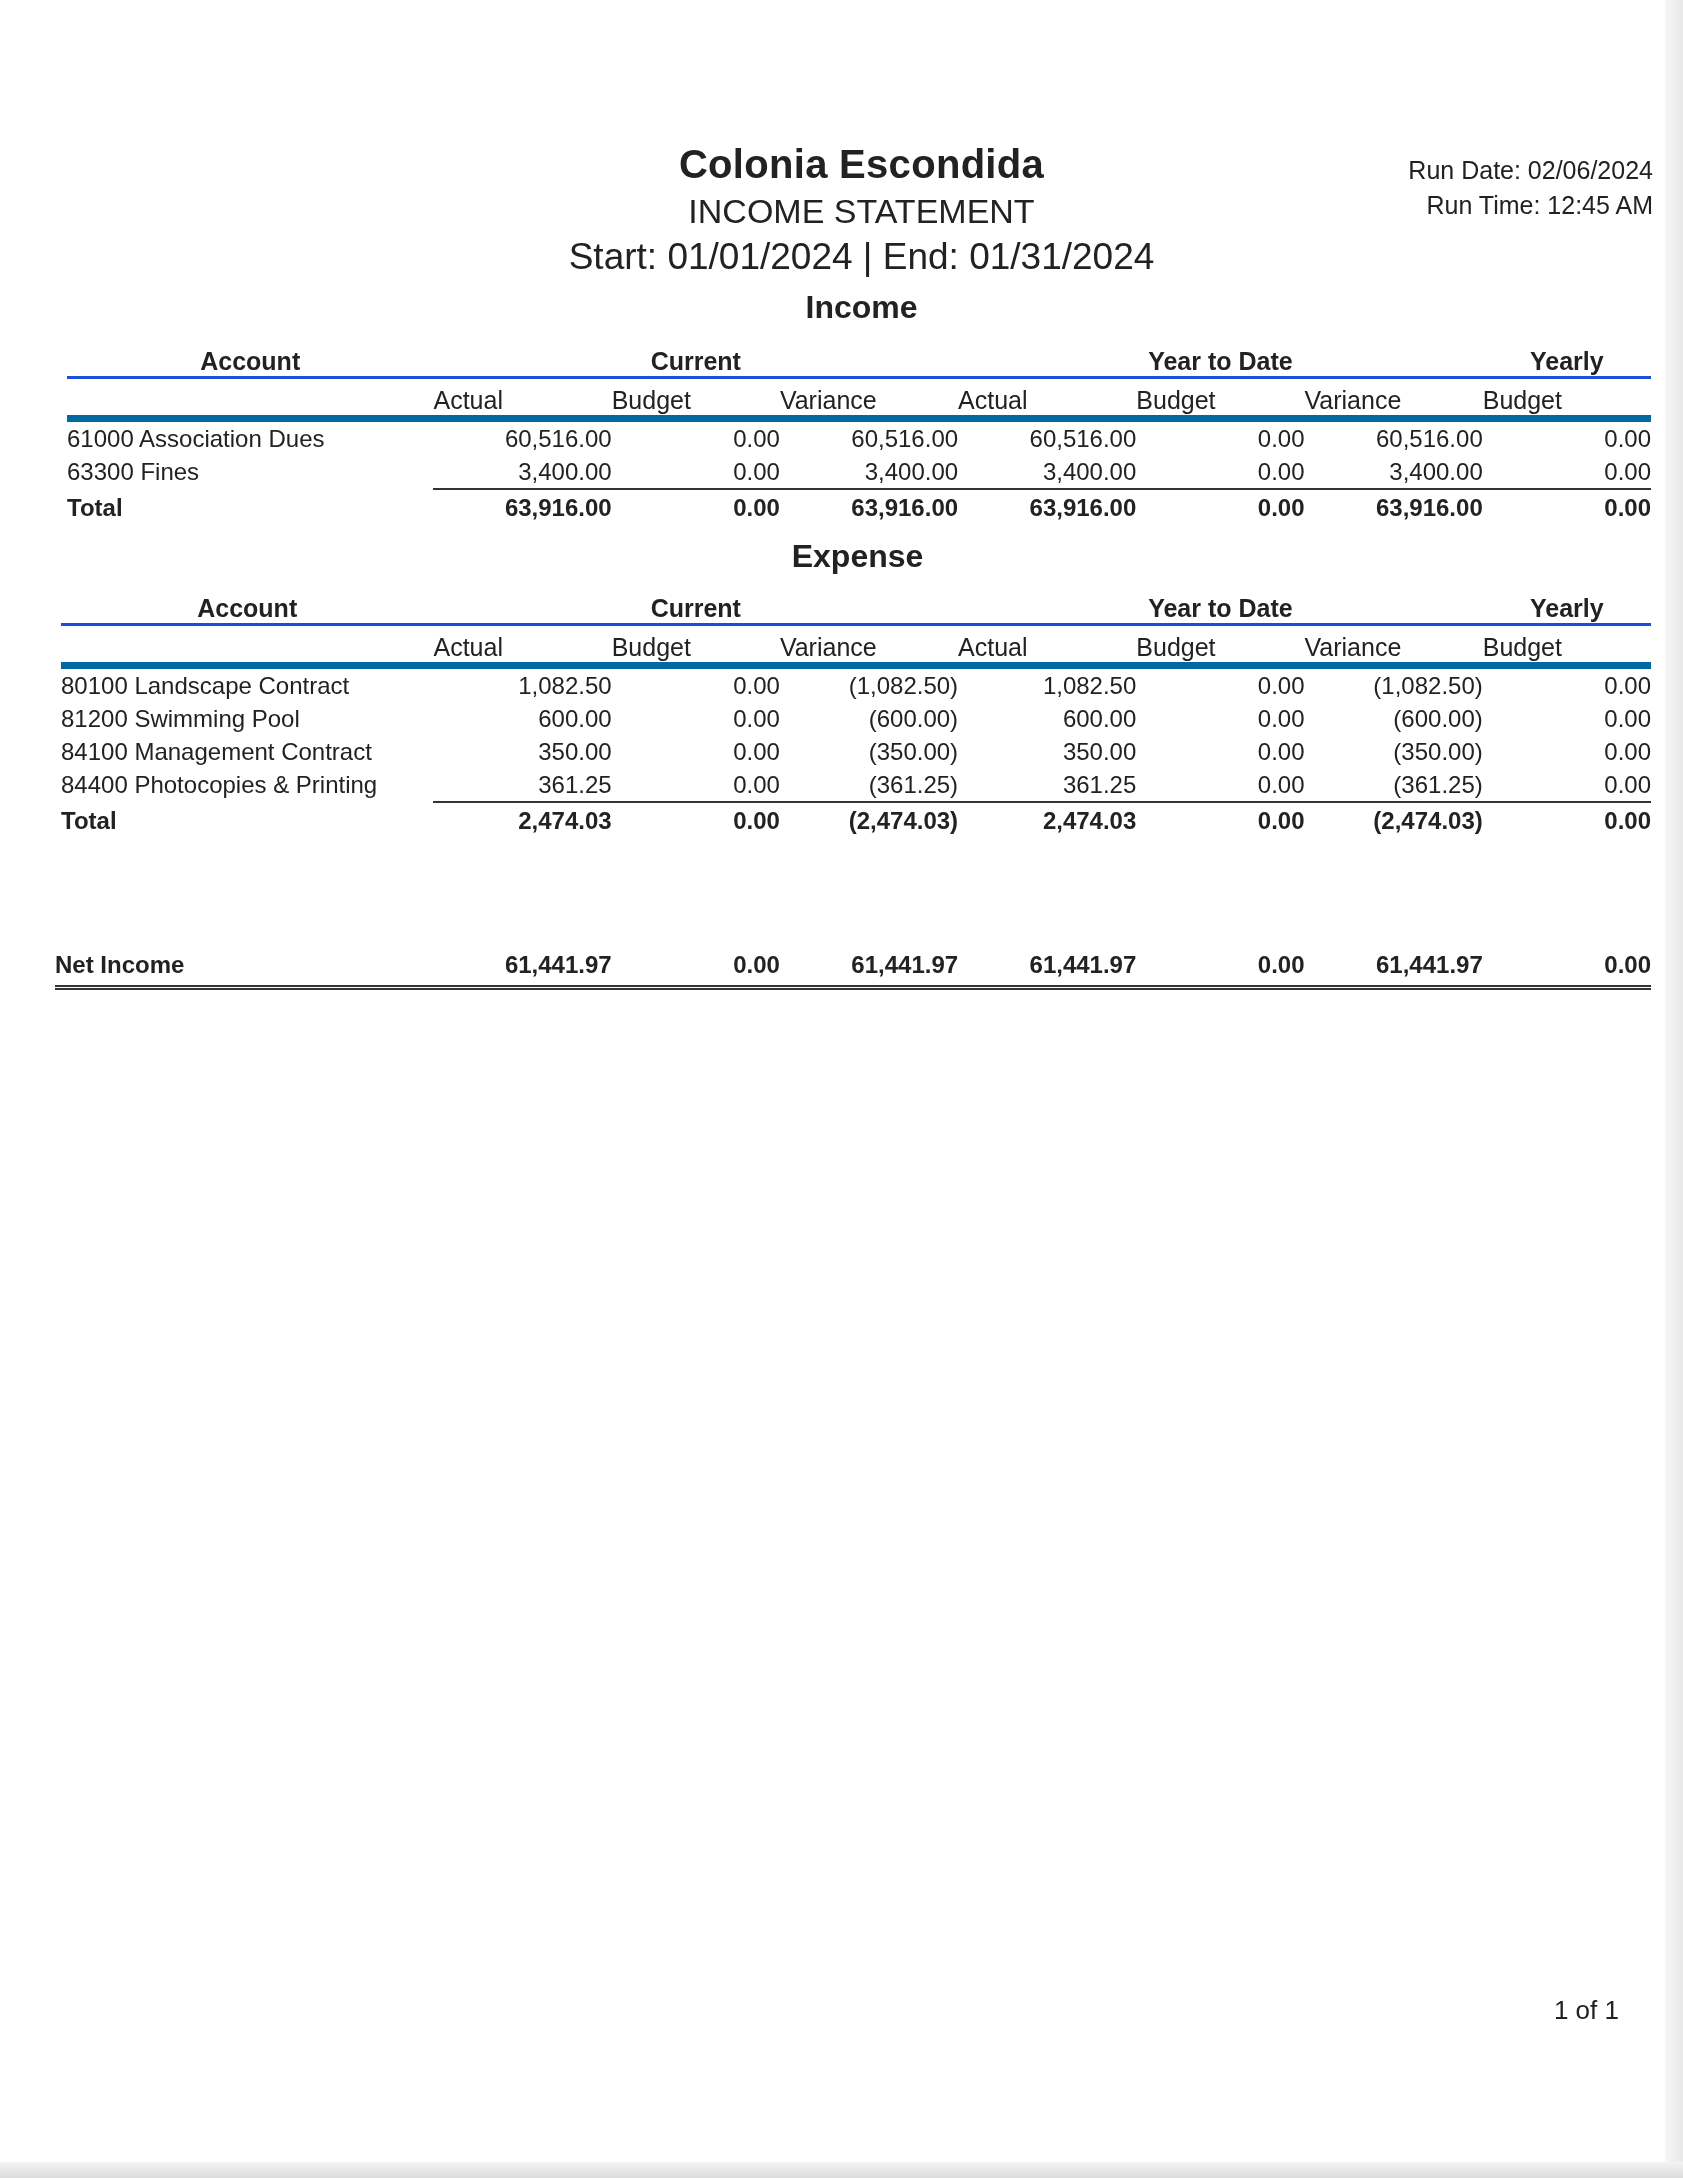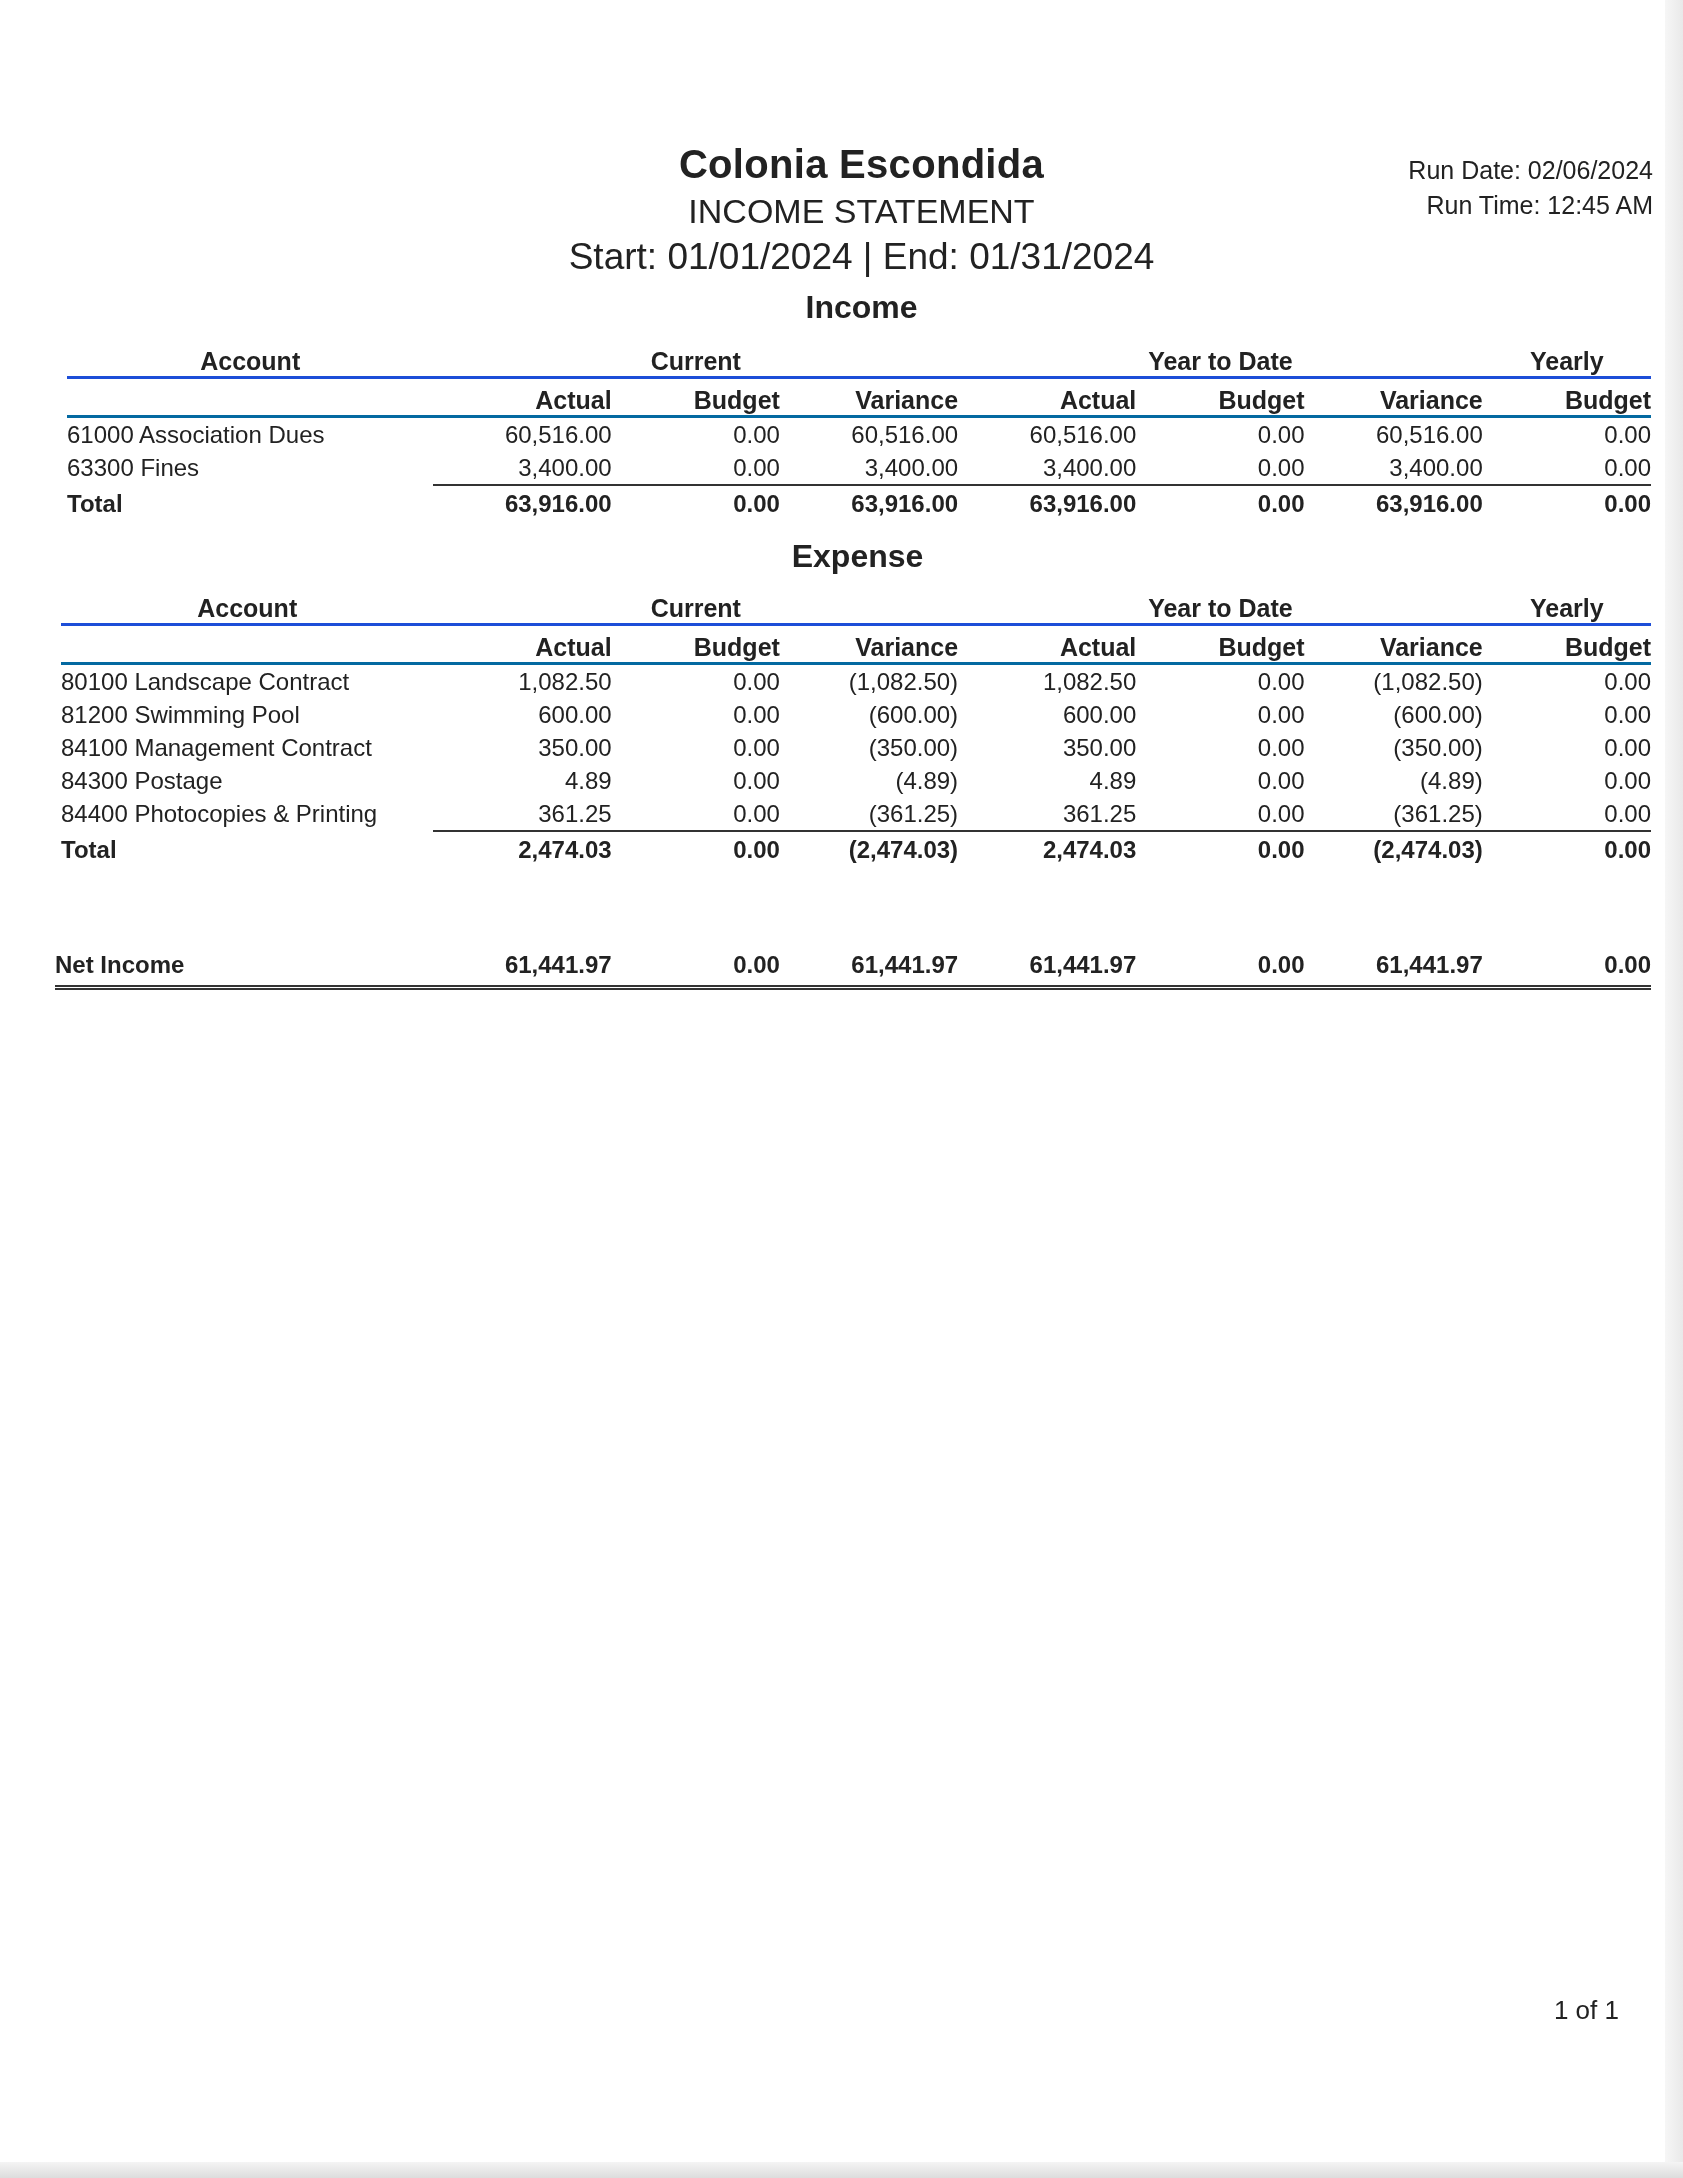--- a/index.html
+++ b/index.html
@@ -12,21 +12,21 @@
     .title-block { position: absolute; left: 0; top: 139px; width: 1723px; text-align: center; }
     .company { font-size: 40px; font-weight: bold; letter-spacing: 0.3px; line-height: 1.25; }
     .report-title { font-size: 34px; line-height: 1.3; }
     .period { font-size: 37px; line-height: 1.3; }
     .run-info { position: absolute; right: 30px; top: 153px; text-align: right; font-size: 25px; line-height: 1.4; }
 
     .section-label { position: absolute; font-size: 32px; font-weight: bold; text-align: center; width: 297px; }
     table.stmt { position: absolute; border-collapse: collapse; font-size: 24px; table-layout: fixed; }
     table.stmt td, table.stmt th { padding: 0; white-space: nowrap; }
     .hdr-group th { font-weight: bold; font-size: 25px; text-align: center; height: 34px; vertical-align: bottom; }
-    .hdr-cols th { font-weight: bold; font-size: 25px; text-align: right; height: 36px; vertical-align: bottom; border-top: 3px solid #333; border-bottom: 3px solid #0369a1; }
+    .hdr-cols th { font-weight: normal; font-size: 25px; text-align: left; height: 36px; vertical-align: bottom; border-top: 3px solid #333; border-bottom: 7px solid #0369a1; }
     .hdr-group th.rule-bottom { border-bottom: 3px solid #1d4ed8; }
     td.acct { text-align: left; height: 33px; }
     td.num { text-align: right; padding-right: 6px; height: 33px; }
     tr.total td { font-weight: bold; height: 36px; }
     tr.total td.num { border-top: 2px solid #333; margin-top: 28px; }
     tr.net td { font-weight: bold; height: 40px; border-bottom: 5px double #333; }
     .page-num { position: absolute; right: 64px; top: 1995px; font-size: 26px; }
   </style>
 </head>
 <body>
@@ -174,30 +174,20 @@
       <td class="acct">84100 Management Contract</td>
       <td class="num">350.00</td>
       <td class="num">0.00</td>
       <td class="num">(350.00)</td>
       <td class="num">350.00</td>
       <td class="num">0.00</td>
       <td class="num">(350.00)</td>
       <td class="num">0.00</td>
     </tr>
     <tr>
-      <td class="acct">84300 Postage</td>
-      <td class="num">4.89</td>
-      <td class="num">0.00</td>
-      <td class="num">(4.89)</td>
-      <td class="num">4.89</td>
-      <td class="num">0.00</td>
-      <td class="num">(4.89)</td>
-      <td class="num">0.00</td>
-    </tr>
-    <tr>
       <td class="acct">84400 Photocopies &amp; Printing</td>
       <td class="num">361.25</td>
       <td class="num">0.00</td>
       <td class="num">(361.25)</td>
       <td class="num">361.25</td>
       <td class="num">0.00</td>
       <td class="num">(361.25)</td>
       <td class="num">0.00</td>
     </tr>
     <tr class="total">

